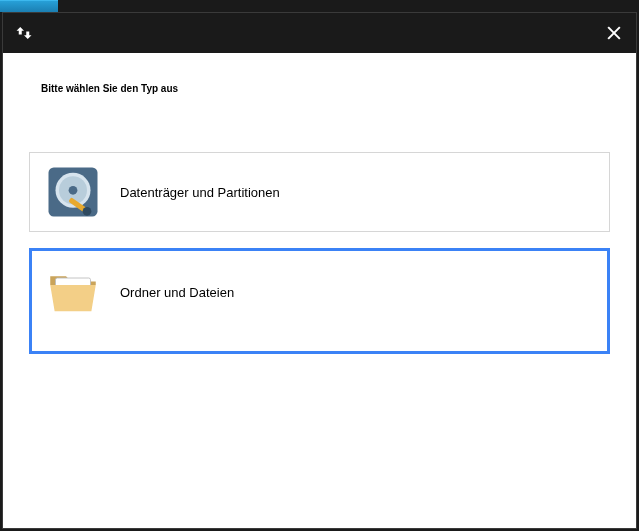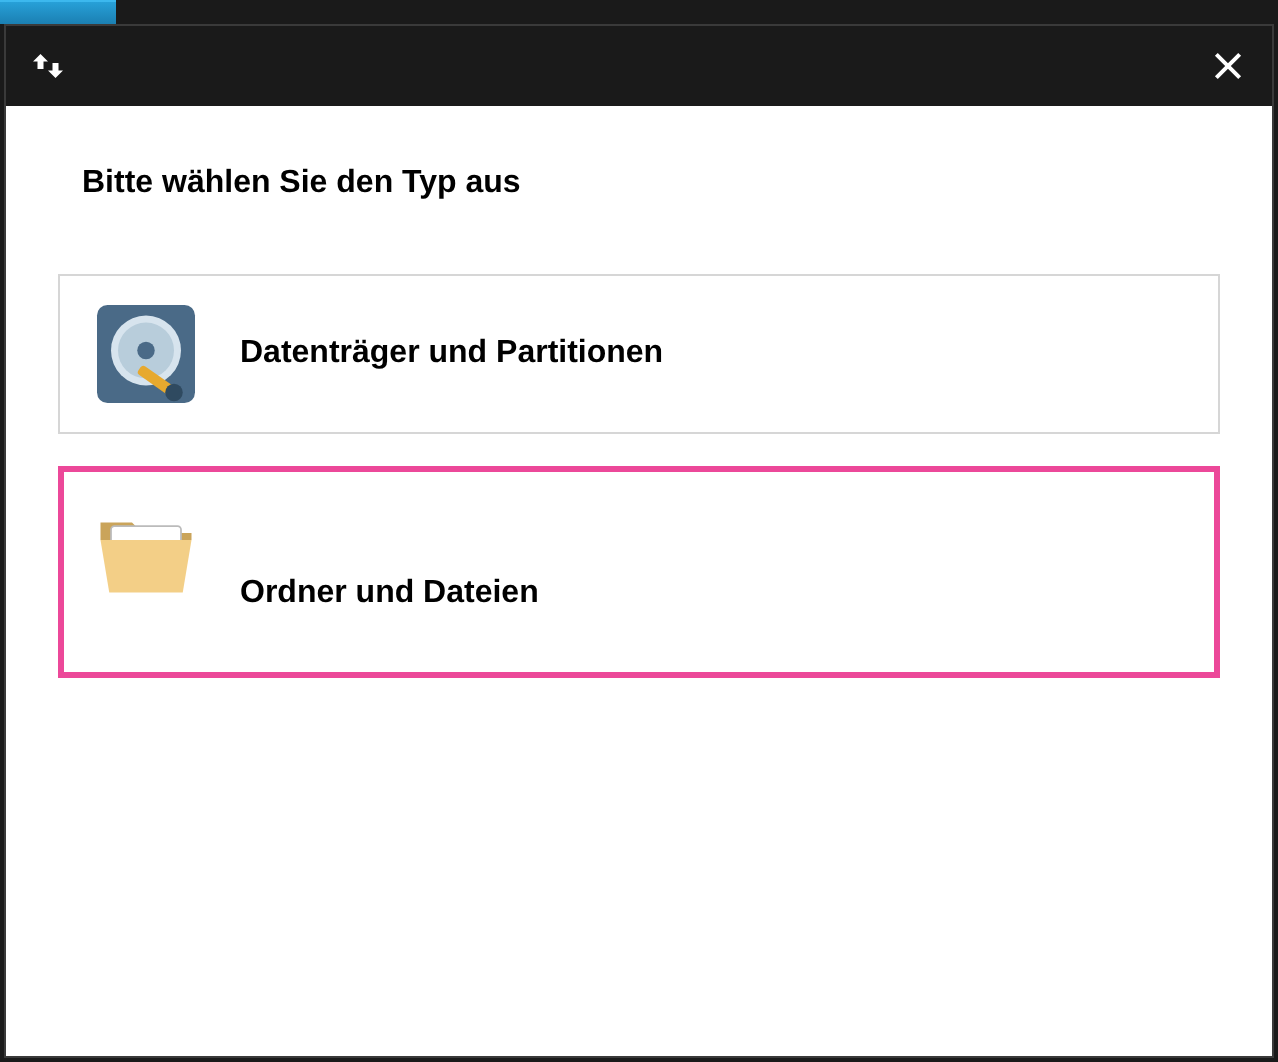--- a/index.html
+++ b/index.html
@@ -13,29 +13,29 @@
   }
   .titlebar {
     height: 40px; background: #1a1a1a; color: #fff;
     display: flex; align-items: center; padding: 0 12px;
     font-weight: 600; font-size: 14px;
   }
   .titlebar .icon { width: 18px; height: 18px; margin-right: 10px; display:flex; align-items:center; justify-content:center; }
   .titlebar .spacer { flex: 1; }
   .close { width: 20px; height: 20px; color: #fff; cursor: pointer; display:flex; align-items:center; justify-content:center; }
   .content { flex: 1; padding: 26px; }
-  .prompt { font-weight: 700; font-size: 16px; margin: 4px 0 36px 12px; }
+  .prompt { font-weight: 700; font-size: 10px; margin: 4px 0 58px 12px; }
   .option {
     display: flex; align-items: center;
     border: 1px solid #d6d6d6; padding: 10px 14px;
     margin-bottom: 16px; cursor: pointer; background: #fff;
   }
   .option .thumb { width: 58px; height: 58px; display:flex; align-items:center; justify-content:center; margin-right: 18px; }
-  .option .label { font-weight: 700; font-size: 16px; }
-  .option.highlight { border: 3px solid #ec4899; padding: 12px 0 30px 12px; align-items: flex-end; }
+  .option .label { font-weight: 400; font-size: 13px; }
+  .option.highlight { border: 3px solid #3b82f6; padding: 12px 0 30px 12px; }
 </style>
 </head>
 <body>
 
 <div class="backdrop">
   <div class="tab-hint"></div>
 </div>
 
 <div class="modal">
   <div class="titlebar">

